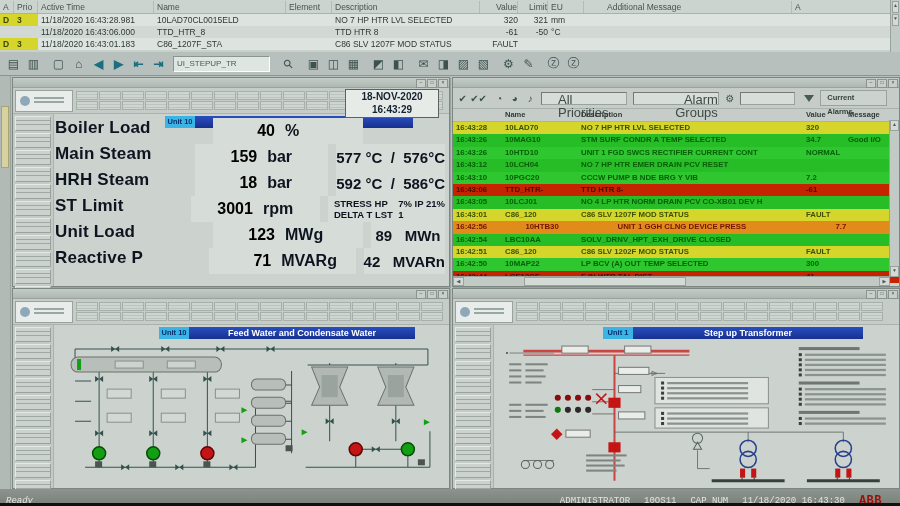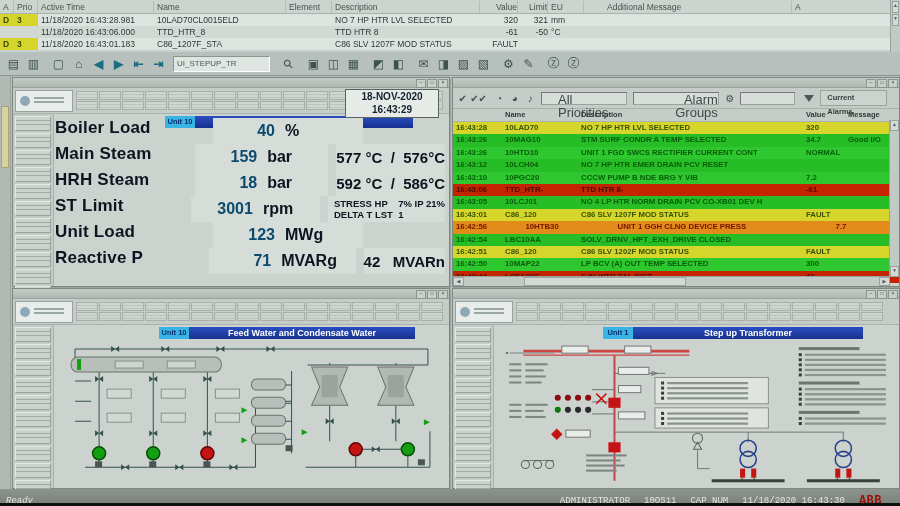--- a/index.html
+++ b/index.html
@@ -46,21 +46,21 @@
   .sbtn{width:34px;height:13px;margin:0 auto 2px auto;background:#ccd3cf;border:1px solid #9aa29d;border-top-color:#e4e9e6;border-left-color:#e4e9e6;
     background-image:linear-gradient(transparent 3px,#9fa8a2 3px,#9fa8a2 4px,transparent 4px,transparent 7px,#9fa8a2 7px,#9fa8a2 8px,transparent 8px);}
   .bluebar{position:absolute;height:12px;background:linear-gradient(#2a4ec0,#16308e);color:#fff;font-weight:bold;font-size:9px;line-height:12px;text-align:center;}
   .unitchip{position:absolute;height:12px;width:30px;background:#3ab4e4;color:#08306e;font-weight:bold;font-size:7.5px;line-height:12px;text-align:center;}
   .datebox{position:absolute;right:10px;top:11px;width:92px;height:27px;background:#e7ebe8;border:1px solid #5a635e;
     font-size:10px;font-weight:bold;color:#13202e;text-align:center;line-height:13px;}
   .meas{position:absolute;left:42px;top:40px;right:4px;}
   .meas-row{display:flex;height:26px;align-items:flex-start;}
   .m-label{width:158px;font-size:17px;font-weight:bold;color:#0d141f;letter-spacing:0.2px;}
   .m-valband{width:150px;height:100%;background:#d6dcd8;display:flex;align-items:center;}
-  .m-val{width:62px;text-align:right;font-size:16px;font-weight:bold;color:#0c4a6e;}
+  .m-val{width:62px;text-align:right;font-size:16px;font-weight:bold;color:#000000;}
   .m-unit{padding-left:10px;font-size:16px;font-weight:bold;color:#0d141f;}
   .m-extra{flex:1;height:100%;margin-left:8px;background:#d6dcd8;display:flex;align-items:center;justify-content:center;
     font-size:15px;font-weight:bold;color:#0d141f;white-space:pre;}
   .m-extra.two{flex-direction:column;justify-content:center;align-items:flex-start;font-size:9.5px;line-height:11px;padding-left:6px;box-sizing:border-box;}
   
   #al-toolbar{height:20px;display:flex;align-items:center;border-bottom:1px solid #aab2ad;background:#c6cdc9;padding:0 2px;}
   .al-ic{width:16px;height:15px;font-size:10px;color:#3d524e;display:flex;align-items:center;justify-content:center;}
   .combo{height:13px;background:#d7ddd9;border:1px solid #9aa29d;border-top-color:#777;border-left-color:#777;
     font-size:13px;color:#3e4a45;line-height:13px;padding-left:16px;margin:0 3px;box-sizing:border-box;}
   .funnel{width:0;height:0;border-left:5px solid transparent;border-right:5px solid transparent;border-top:7px solid #4a5a55;margin:0 6px;position:relative;}
@@ -296,20 +296,21 @@
           <span style="white-space:pre;">STRESS HP    7% IP 21%</span>
           <span style="white-space:pre;">DELTA T LST  1</span>
         </span>
       </div>
       <div class="meas-row">
         <span class="m-label">Unit Load</span>
         <span class="m-valband">
             <span class="m-val">123</span>
         <span class="m-unit">MWg</span>
           </span>
+        <span class="m-extra">89   MWn</span>
       </div>
       <div class="meas-row">
         <span class="m-label">Reactive P</span>
         <span class="m-valband">
             <span class="m-val">71</span>
         <span class="m-unit">MVARg</span>
           </span>
         <span class="m-extra">42   MVARn</span>
       </div>
     </div>

